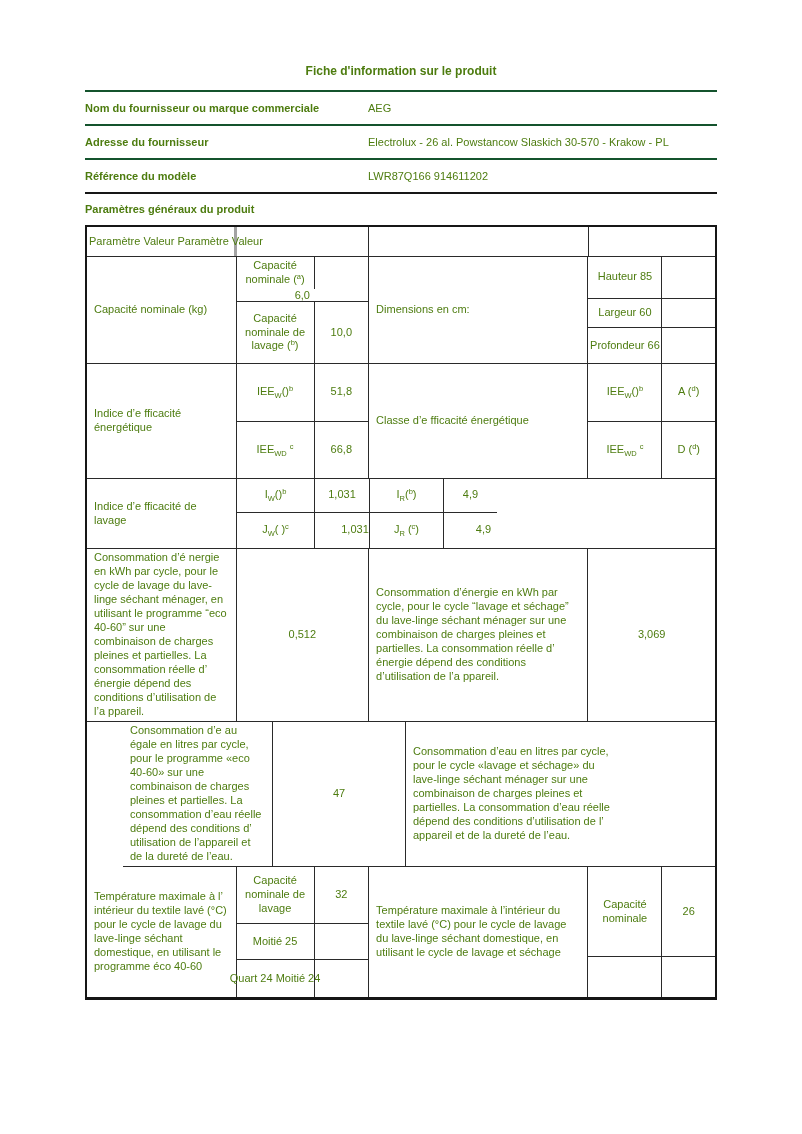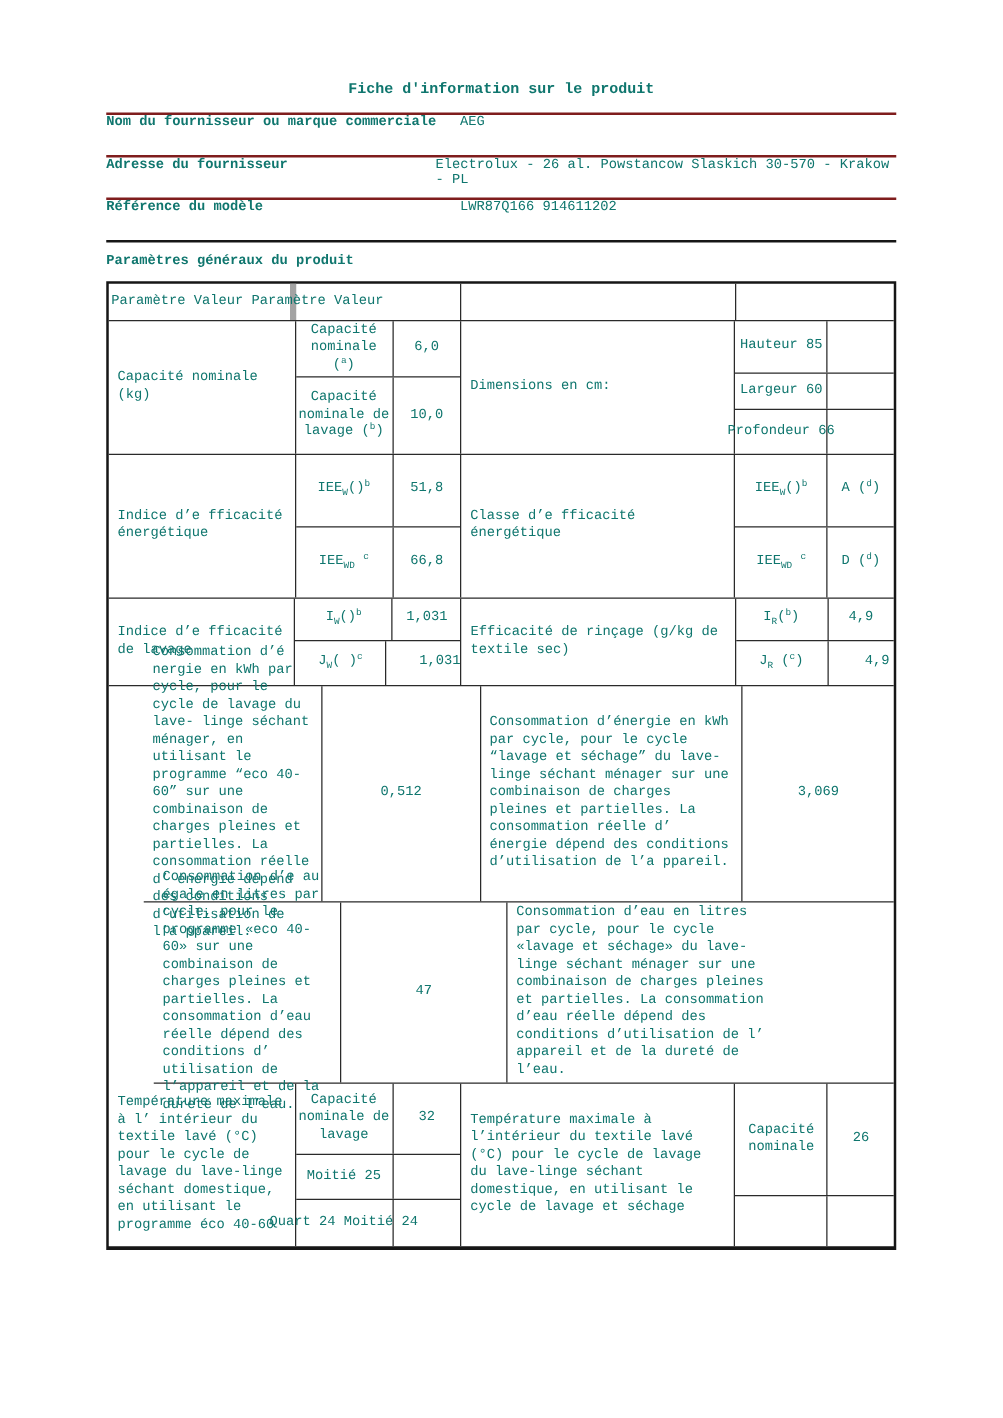--- a/index.html
+++ b/index.html
@@ -1,25 +1,25 @@
 <!DOCTYPE html>
 <html><head>
 <meta charset="utf-8">
 <style>
   * { margin:0; padding:0; box-sizing:border-box; }
   html,body { background:#ffffff; }
   .page {
     width:802px; height:1134px; background:#fff; position:relative;
-    font-family:Liberation Mono, monospace; color:#0f766e; overflow:hidden;
+    font-family:Liberation Sans, sans-serif; color:#4d7c0f; overflow:hidden;
   }
   .content { position:absolute; left:85px; top:64px; width:632px; }
 
   .doc-title { font-size:12px; font-weight:bold; text-align:center; margin-bottom:12px; }
 
-  .info-row { display:flex; align-items:flex-start; height:34px; border-top:2px solid #7f1d1d; }
+  .info-row { display:flex; align-items:center; height:34px; border-top:2px solid #14532d; }
   .info-label { width:283px; font-size:11px; font-weight:bold; }
   .info-value { font-size:11px; }
   .info-close { border-top:2px solid #161616; height:0; }
 
   .section-heading { font-size:11px; font-weight:bold; padding:9px 0 10px 0; }
 
   .ptable { border:2px solid #161616; border-bottom-width:3px; width:632px; font-size:11px; line-height:1.27; }
   .trow { display:flex; border-bottom:1px solid #2a2a2a; }
   .trow:last-child { border-bottom:none; }
 
@@ -34,36 +34,36 @@
   .sub { display:flex; border-bottom:1px solid #2a2a2a; }
   .sub:last-child { border-bottom:none; }
   .s-label  { width:78px; border-right:1px solid #2a2a2a; display:flex; align-items:center; justify-content:center; text-align:center; padding:2px 2px; }
   .s-value  { flex:1; display:flex; align-items:center; justify-content:center; text-align:center; }
   .c56 .s-label { width:74px;text-align:center; }
   .nowrap { white-space:nowrap; overflow:visible; }
 
   .vmerge { width:133px; display:flex; align-items:center; justify-content:center; text-align:center; }
   .vmerge.right { width:127px; }
 
-  .hdr-c1 { width:150px; border-right:5px solid #a3a3a3; display:flex; align-items:center; padding:0 0 0 2px; }
+  .hdr-c1 { width:150px; border-right:3px solid #a3a3a3; display:flex; align-items:center; padding:0 0 0 2px; }
   .hdr-c23 { width:133px; border-right:1px solid #2a2a2a; }
   .hdr-c4 { width:220px; border-right:1px solid #2a2a2a; }
   .hdr-c56 { width:127px; }
   .h30 { height:30px; }
 
   .longtext { align-items:center; }
   .longtext .txt { display:block; }
 
   sub { font-size:7.5px; line-height:0; vertical-align:-3px; }
   sup { font-size:7.5px; line-height:0; vertical-align:4px; }
 
   
   .r1 { height:107px; } .r2 { height:115px; } .r3 { height:70px; }
-  .r4 { height:173px;margin-left:28px; } .r5 { height:145px;margin-left:36px; } .r6 { height:130px; }
-  .h45 { height:45px; } .h62 { height:62px; }
+  .r4 { height:173px; } .r5 { height:145px;margin-left:36px; } .r6 { height:130px; }
+  .h45 { height:45px;flex-direction:column; } .h62 { height:62px; }
   .h42 { height:42px; } .h30b { height:30px; } .h35 { height:35px; }
   .h58 { height:58px; } .h57 { height:57px; }
   .h34 { height:34px; } .h36 { height:36px;gap:26px; }
   .h57b { height:57px; } .h37 { height:37px; }
   .h90 { height:90px; } .h40 { height:40px; }
 </style>
 </head>
 <body>
 
 <div class="page">
@@ -187,23 +187,20 @@
               </div>
             <div class="s-value">1,031</div>
           </div>
           <div class="sub h36">
             <div class="s-label">
                 <span><span>J</span><sub>W</sub><span>( )</span><sup>c</sup></span>
               </div>
             <div class="s-value">1,031</div>
           </div>
         </div>
-        <div class="cell c4">
-          <span class="txt">Efficacité de rinçage (g/kg de textile sec)</span>
-        </div>
         <div class="cell c56">
           <div class="sub h34">
             <div class="s-label">
                 <span><span>I</span><sub>R</sub><span>(</span><sup>b</sup><span>)</span></span>
               </div>
             <div class="s-value">4,9</div>
           </div>
           <div class="sub h36">
             <div class="s-label">
                 <span><span>J</span><sub>R</sub><span> (</span><sup>c</sup><span>)</span></span>

